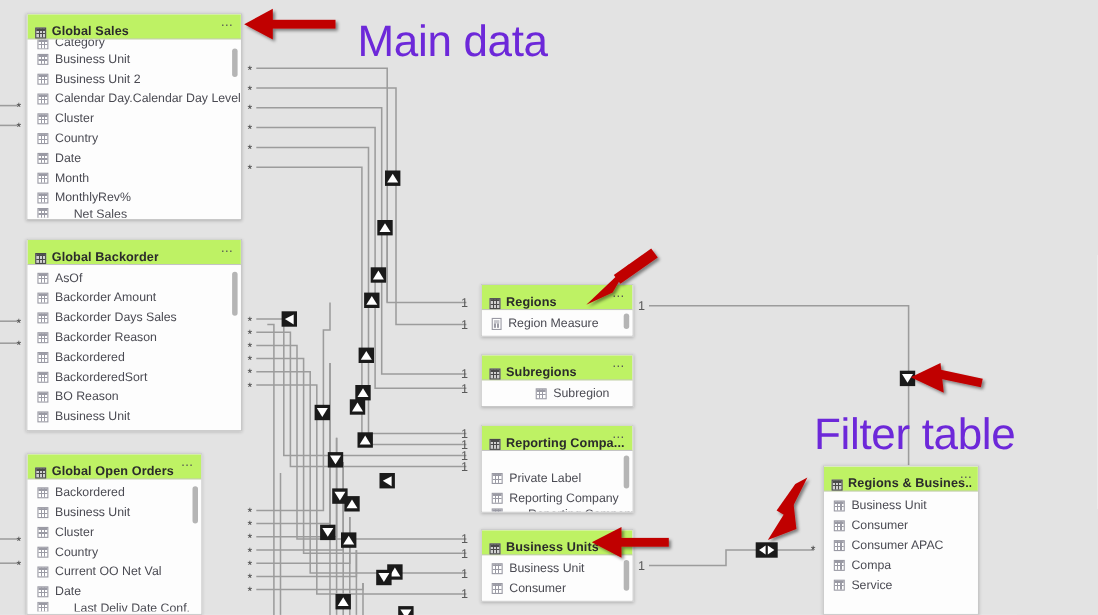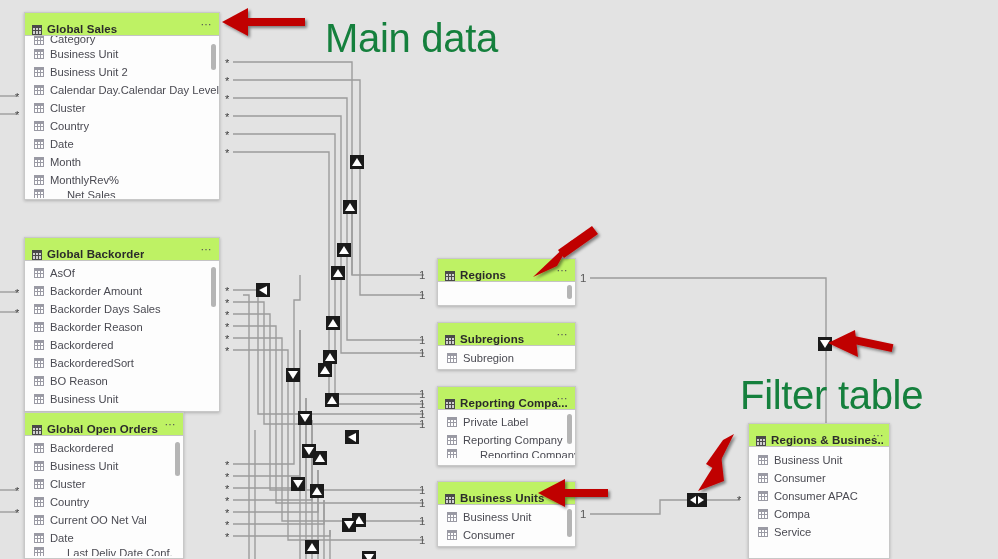--- a/index.html
+++ b/index.html
@@ -118,21 +118,21 @@
     right: 3px;
     width: 5px;
     border-radius: 3px;
     background: #b5b5b5;
   }
 
   
   .anno {
     position: absolute;
     font-size: 40px;
-    color: #15803d;
+    color: #6d28d9;
     font-family: "Liberation Sans", sans-serif;
     white-space: nowrap;
     letter-spacing: -0.3px;
   }
 
   
   #arrows { position: absolute; left:0; top:0; width:998px; height:559px; pointer-events:none; }
 </style>
 </head>
 <body>
@@ -373,21 +373,21 @@
         <span class="lbl">MonthlyRev%</span>
       </div>
       <div class="fld clip-bot">
         <span class="ico-grid"></span>
         <span class="lbl">Net Sales</span>
       </div>
       <div class="scroll-thumb" style="top:8px; height:26px;"></div>
     </div>
   </div>
 
-  <div class="tbl" style="left:24px; top:217px; width:196px; height:175px;margin-top:20px;">
+  <div class="tbl" style="left:24px; top:217px; width:196px; height:175px;">
     <div class="tbl-hdr">
       <span class="ico-grid"></span>
       <span class="ttl">Global Backorder</span>
       <span class="ellipsis">⋯</span>
     </div>
     <div class="tbl-body" style="height:151px;">
       <div class="fld" style="margin-top:3px">
         <span class="ico-grid"></span>
         <span class="lbl">AsOf</span>
       </div>
@@ -462,46 +462,50 @@
     </div>
   </div>
 
   <div class="tbl" style="left:437px; top:258px; width:139px; height:48px;">
     <div class="tbl-hdr">
       <span class="ico-grid"></span>
       <span class="ttl">Regions</span>
       <span class="ellipsis">⋯</span>
     </div>
     <div class="tbl-body" style="height:24px;">
+      <div class="fld" style="margin-top:3px">
+        <span class="ico-measure"></span>
+        <span class="lbl">Region Measure</span>
+      </div>
       <div class="scroll-thumb" style="top:3px; height:14px;"></div>
     </div>
   </div>
 
   <div class="tbl" style="left:437px; top:322px; width:139px; height:48px;">
     <div class="tbl-hdr">
       <span class="ico-grid"></span>
       <span class="ttl">Subregions</span>
       <span class="ellipsis">⋯</span>
     </div>
-    <div class="tbl-body" style="height:24px;">
+    <div class="tbl-body" style="height:24px;padding-left:40px;">
       <div class="fld" style="margin-top:3px">
         <span class="ico-grid"></span>
         <span class="lbl">Subregion</span>
       </div>
     </div>
   </div>
 
   <div class="tbl" style="left:437px; top:386px; width:139px; height:80px;">
     <div class="tbl-hdr">
       <span class="ico-grid"></span>
       <span class="ttl">Reporting Compa...</span>
       <span class="ellipsis">⋯</span>
     </div>
     <div class="tbl-body" style="height:56px;">
-      <div class="fld" style="margin-top:3px">
+      <div class="fld" style="margin-top:16px">
         <span class="ico-grid"></span>
         <span class="lbl">Private Label</span>
       </div>
       <div class="fld">
         <span class="ico-grid"></span>
         <span class="lbl">Reporting Company</span>
       </div>
       <div class="fld clip-bot">
         <span class="ico-grid"></span>
         <span class="lbl">Reporting Company C</span>

